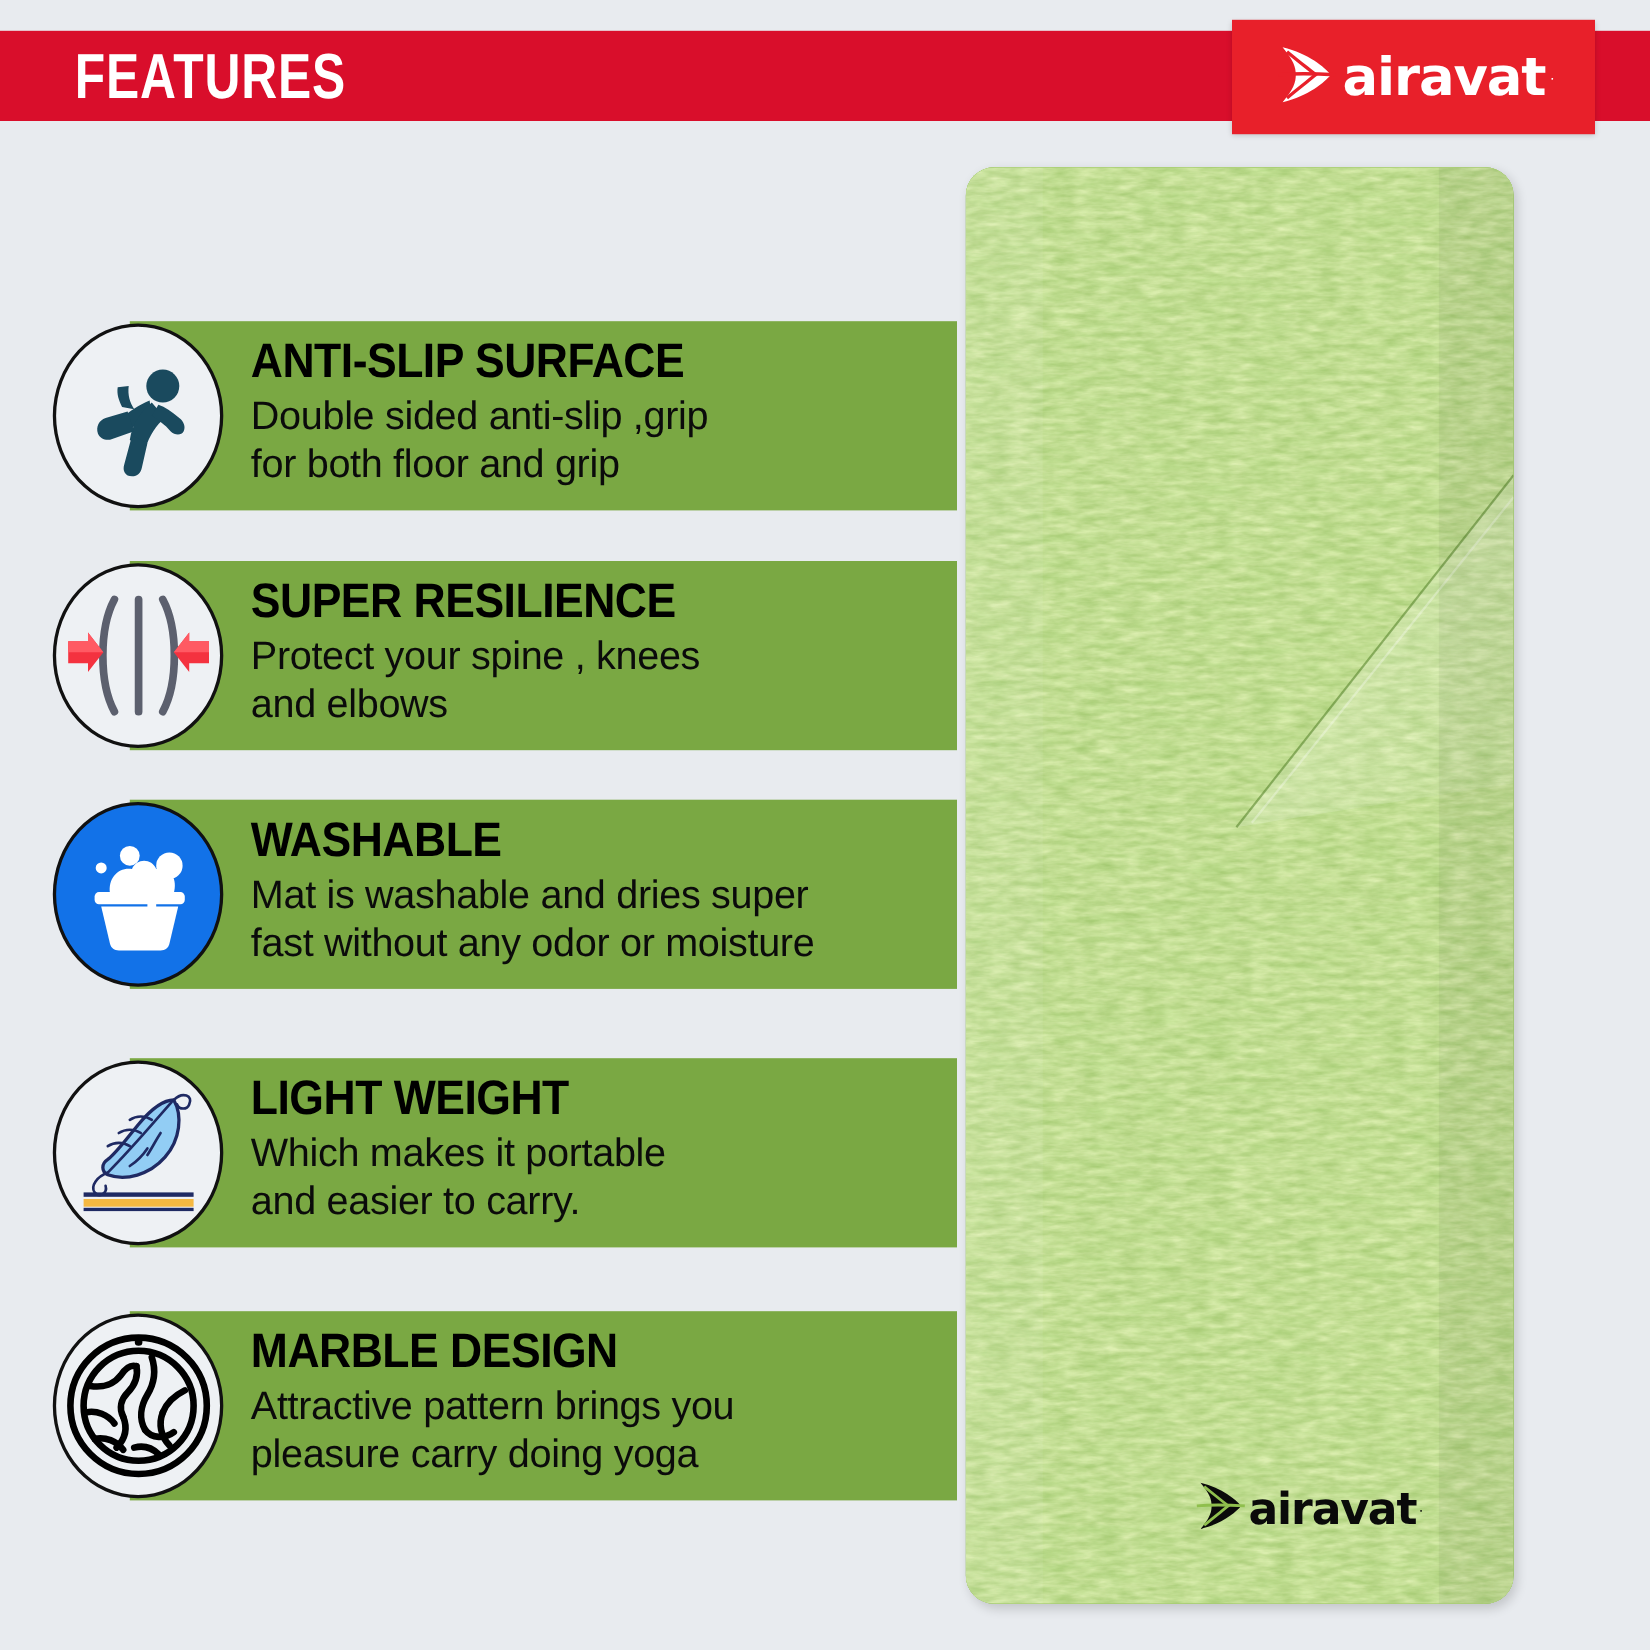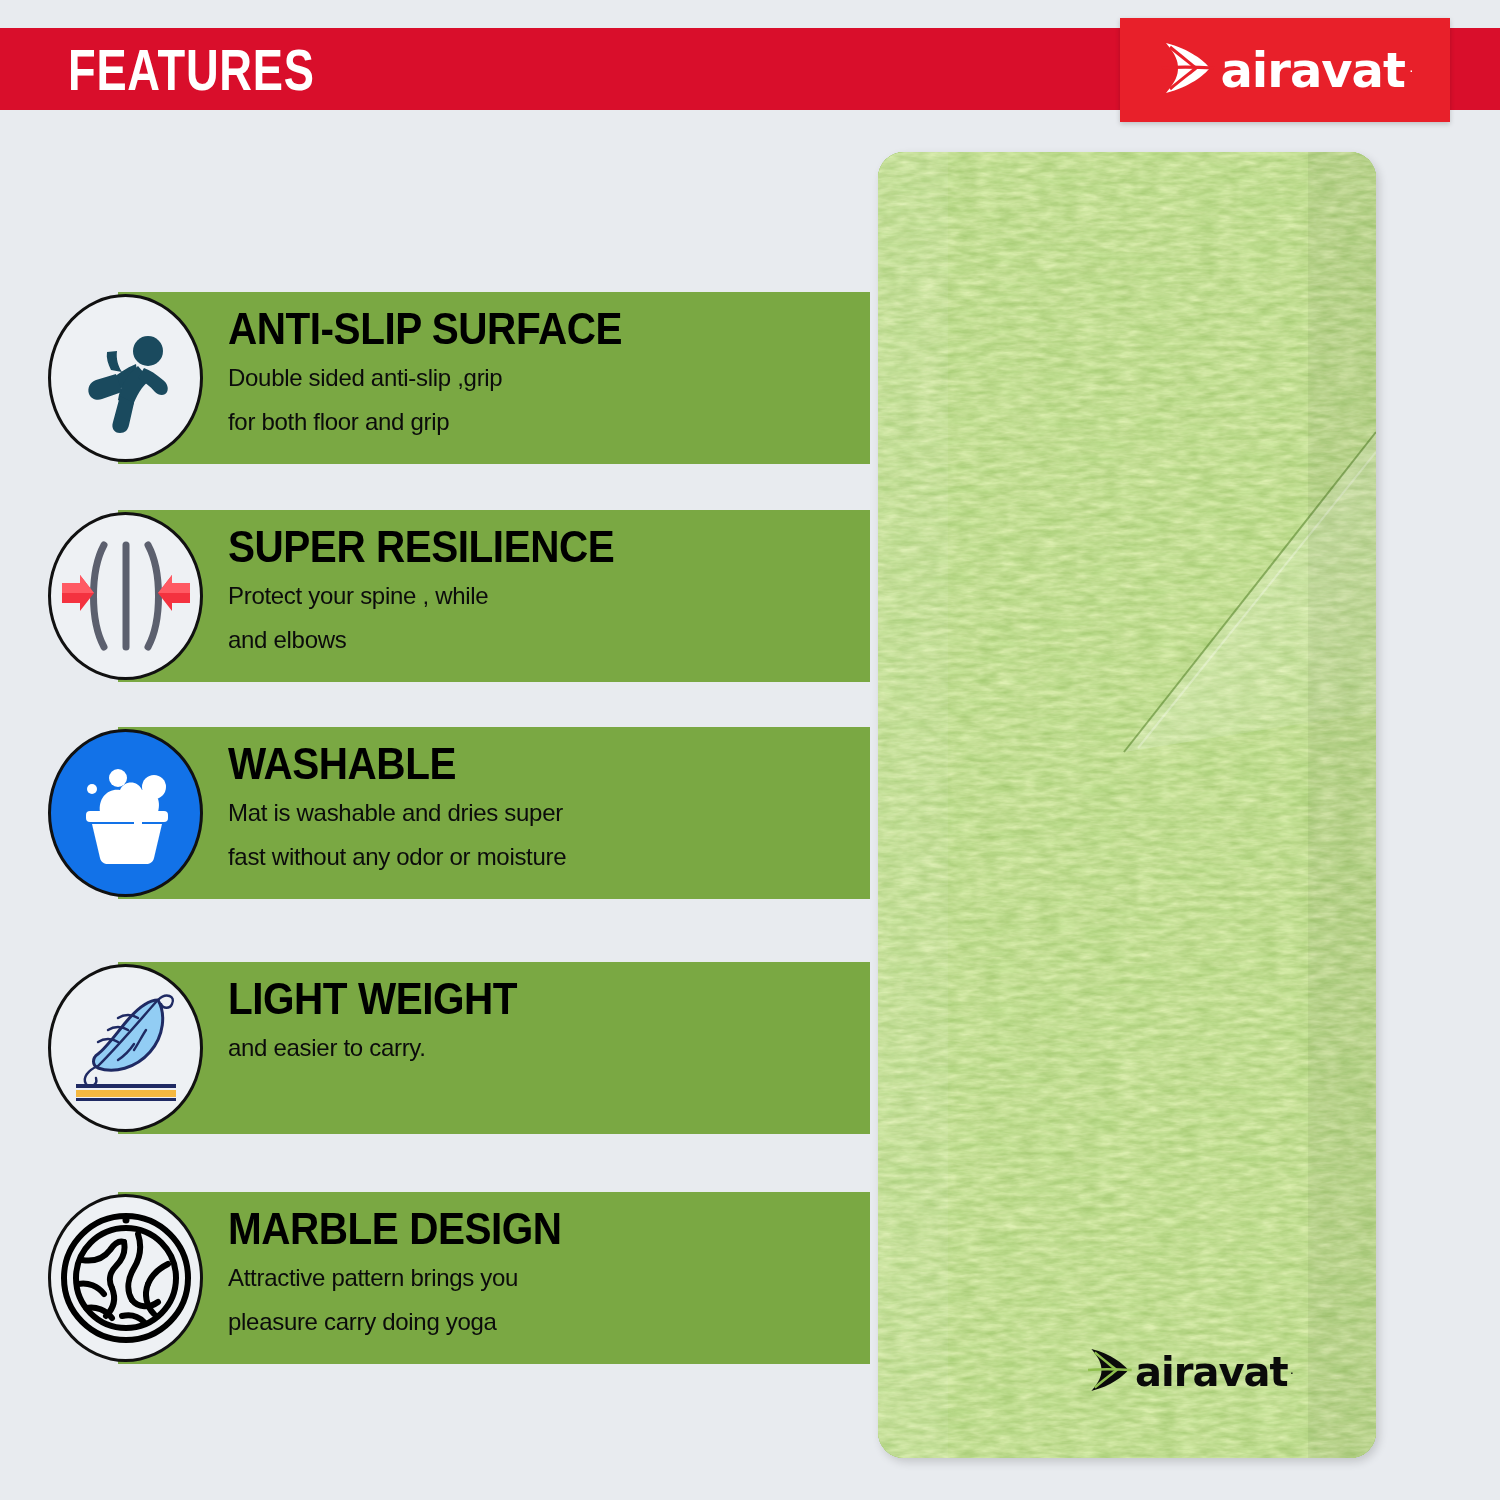--- a/index.html
+++ b/index.html
@@ -61,21 +61,21 @@
   .text-col{
     position:absolute;left:228px;top:10px;width:640px;
   }
   .f-title{
     font-size:44px;font-weight:bold;color:#000;
     line-height:54px;letter-spacing:-0.5px;
     transform:scaleX(0.92);transform-origin:left center;
     white-space:nowrap;
   }
   .f-desc{
-    font-size:24px;color:#0b0b0b;line-height:44px;
+    font-size:36px;color:#0b0b0b;line-height:44px;
     font-weight:normal;letter-spacing:-0.3px;
   }
   .f-desc span{display:block;white-space:nowrap;}
 
   
   .mat{
     position:absolute;left:878px;top:152px;width:498px;height:1306px;
     border-radius:26px;
     overflow:hidden;
     box-shadow:3px 4px 10px rgba(0,0,0,.16);
@@ -153,21 +153,21 @@
           </g>
           <g fill="#ff5a63">
             <path d="M2 50 L20 50 L20 42 L34 60 L2 60 Z"></path>
             <path d="M130 50 L112 50 L112 42 L98 60 L130 60 Z"></path>
           </g>
         </svg>
       </div>
       <div class="text-col">
         <div class="f-title">SUPER RESILIENCE</div>
         <div class="f-desc">
-          <span>Protect your spine , while</span>
+          <span>Protect your spine , knees</span>
           <span>and elbows</span>
         </div>
       </div>
     </div>
 
     <div class="feature-row" style="top:727px;">
       <div class="bar"></div>
       <div class="icon-badge filled-blue">
         <svg width="120" height="118" viewBox="0 0 120 118">
           <g fill="#ffffff">
@@ -206,20 +206,21 @@
             <path d="M72 58 C68 64 62 70 56 74"></path>
           </g>
           <rect x="14" y="98" width="100" height="4" fill="#1f2a63"></rect>
           <rect x="14" y="104" width="100" height="7" fill="#f5b841"></rect>
           <rect x="14" y="112" width="100" height="3" fill="#1f2a63"></rect>
         </svg>
       </div>
       <div class="text-col">
         <div class="f-title">LIGHT WEIGHT</div>
         <div class="f-desc">
+          <span>Which makes it portable</span>
           <span>and easier to carry.</span>
         </div>
       </div>
     </div>
 
     <div class="feature-row" style="top:1192px;border-radius:21px;">
       <div class="bar"></div>
       <div class="icon-badge">
         <svg width="132" height="132" viewBox="0 0 132 132">
           <circle cx="66" cy="66" r="62" fill="none" stroke="#000" stroke-width="6"></circle>

